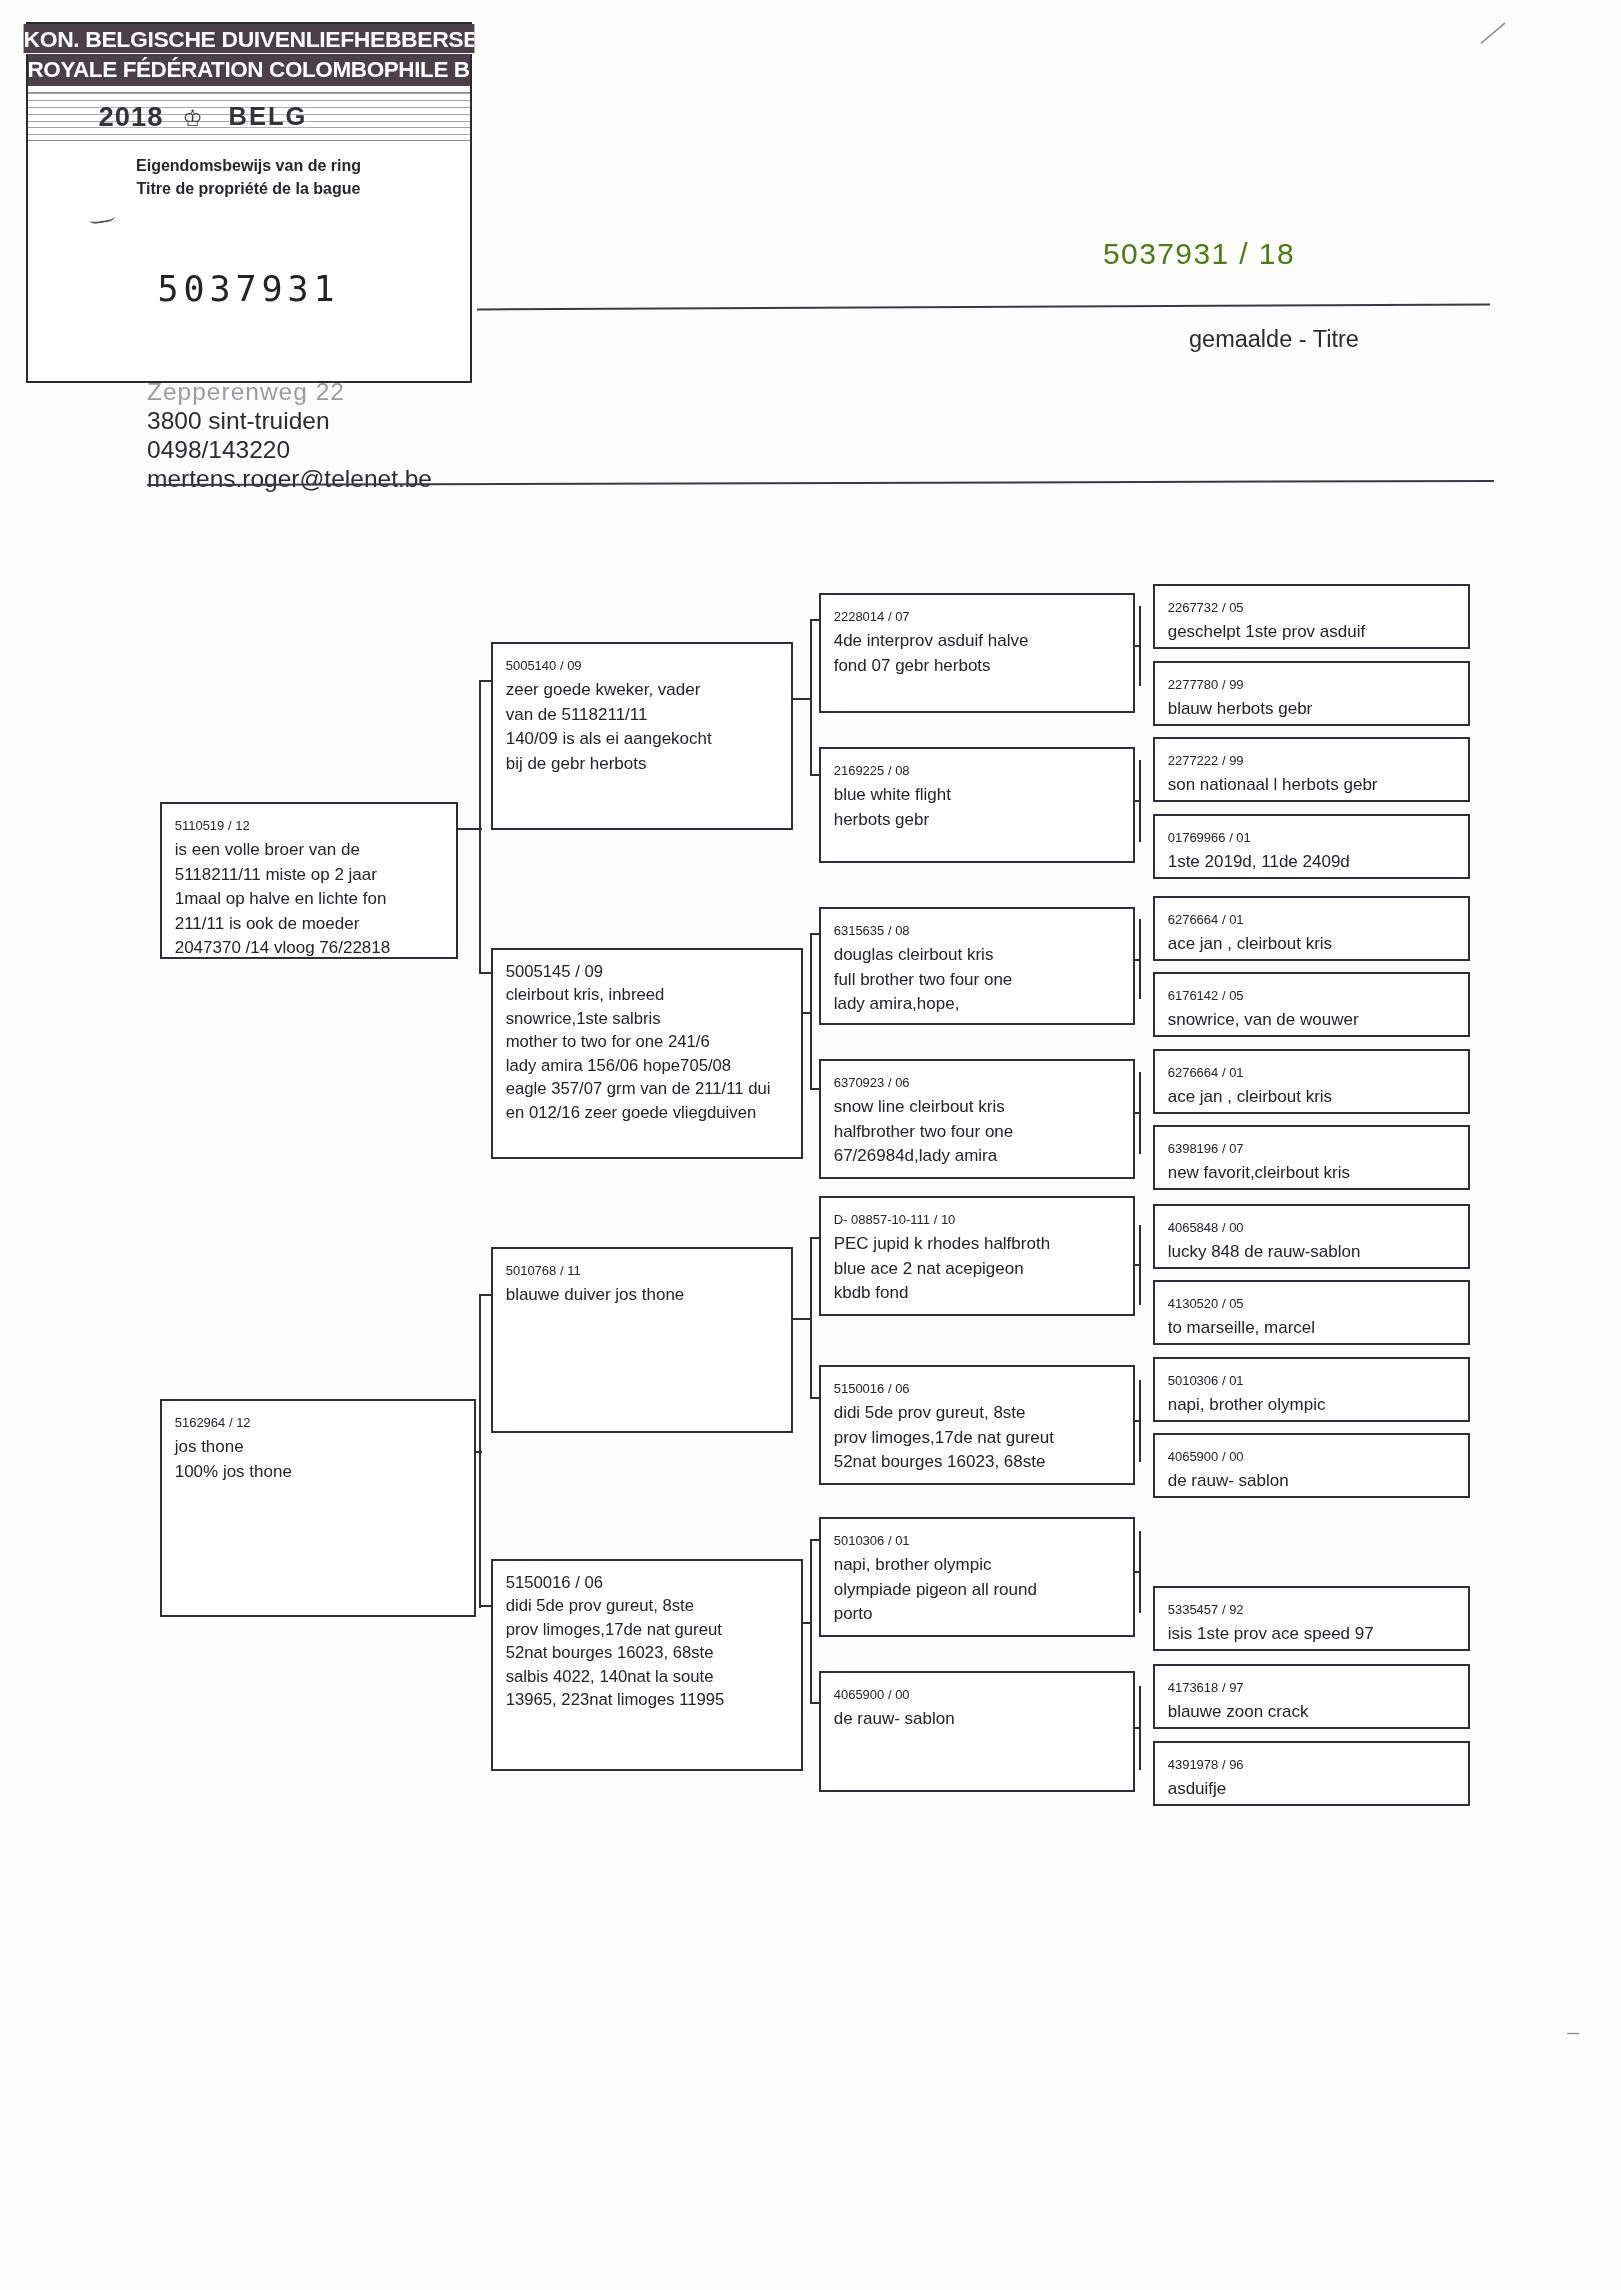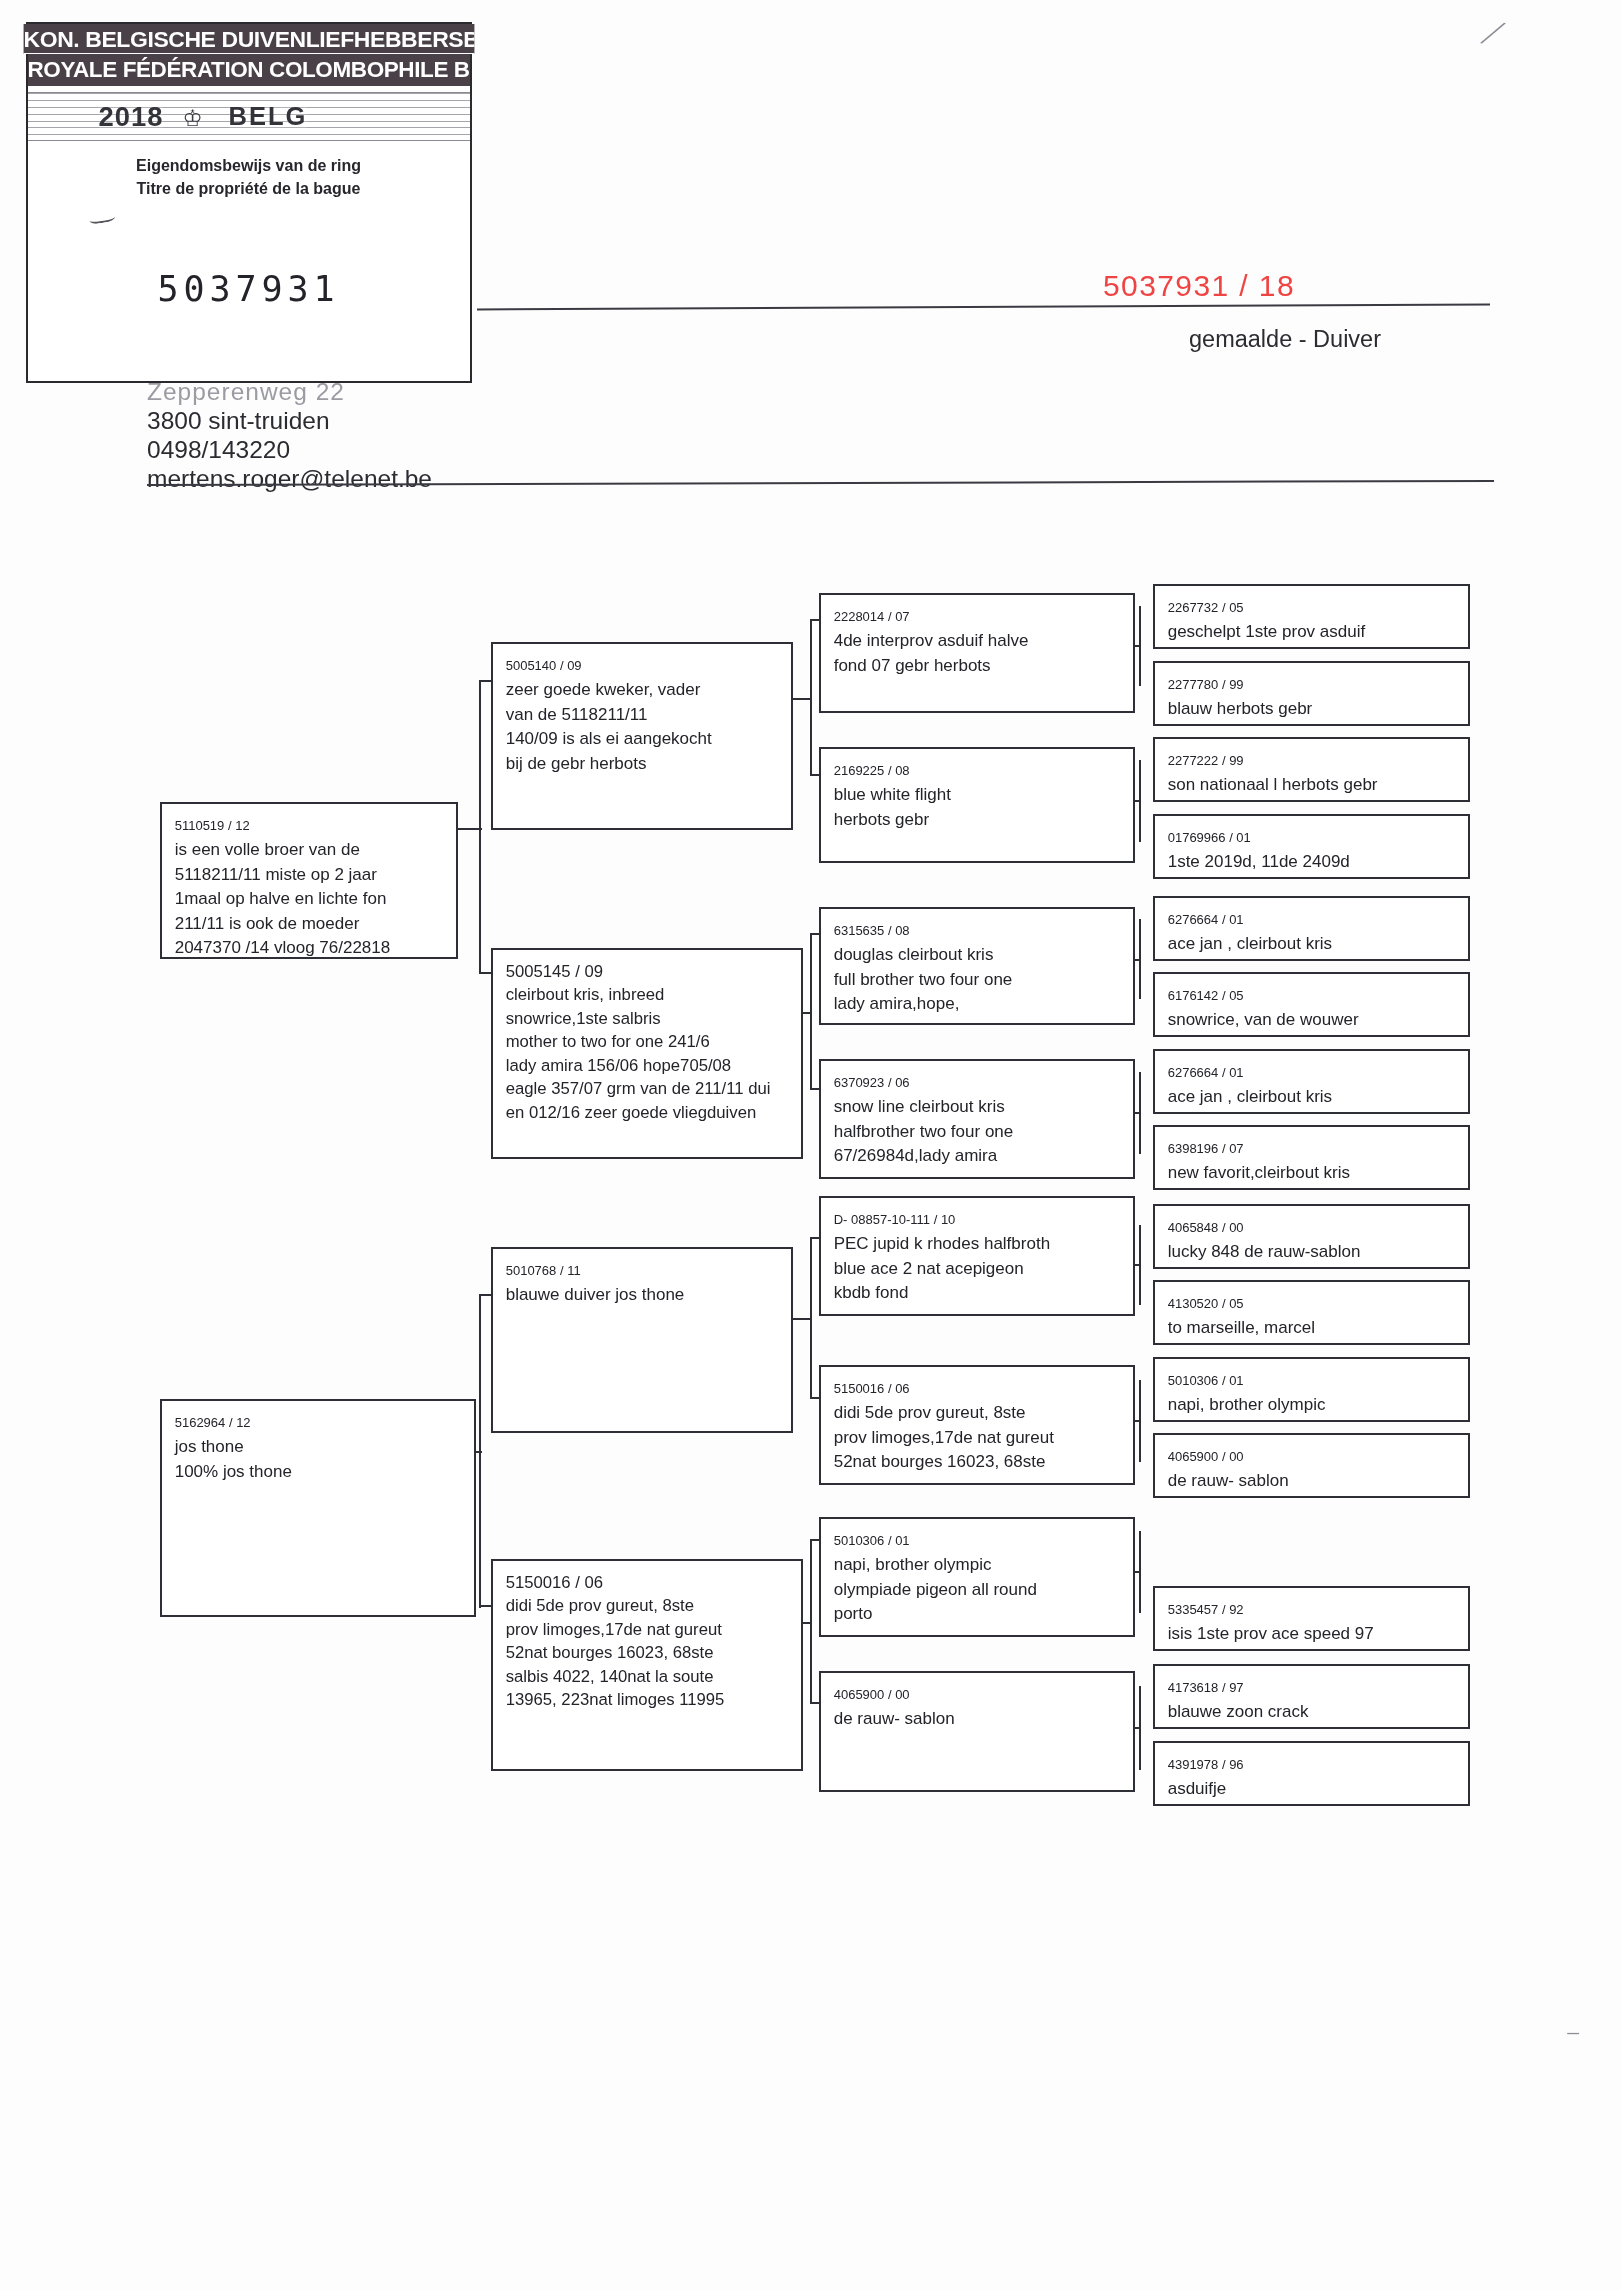--- a/index.html
+++ b/index.html
@@ -125,23 +125,22 @@
     color: #232329;
   }
 
   
   #hdr-ring {
     position: absolute;
     left: 1103px;
     top: 237px;
     font-size: 30px;
     letter-spacing: 1.4px;
-    color: #ef4444;
-    white-space: nowrap;
-    margin-top: 32px;
+    color: #4d7c0f;
+    white-space: nowrap;
   }
   #hdr-rule {
     position: absolute;
     left: 477px;
     top: 306px;
     width: 1013px;
     height: 2px;
     background: #3a3a42;
     transform: rotate(-0.28deg);
   }
@@ -235,21 +234,21 @@
       <span class="belg">BELG</span>
     </div>
     <div class="sub">Eigendomsbewijs van de ring</div>
     <div class="sub" style="margin-top:0">Titre de propriété de la bague</div>
     <div class="tick"></div>
     <div class="bignum">5037931</div>
   </div>
 
   <div id="hdr-ring">5037931 / 18</div>
   <div id="hdr-rule"></div>
-  <div id="hdr-sex">gemaalde - Duiver</div>
+  <div id="hdr-sex">gemaalde - Titre</div>
 
   <div id="owner">
     <div class="faded">Zepperenweg 22</div>
     <div>3800  sint-truiden</div>
     <div>0498/143220</div>
     <div>mertens.roger@telenet.be</div>
   </div>
   <div id="addr-rule"></div>
 
   <div class="pencil" style="left:1490px; top:9.8px; transform:rotate(14deg);">∕</div>

